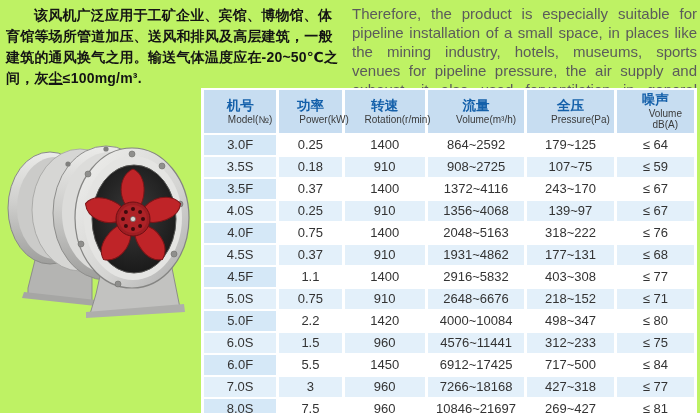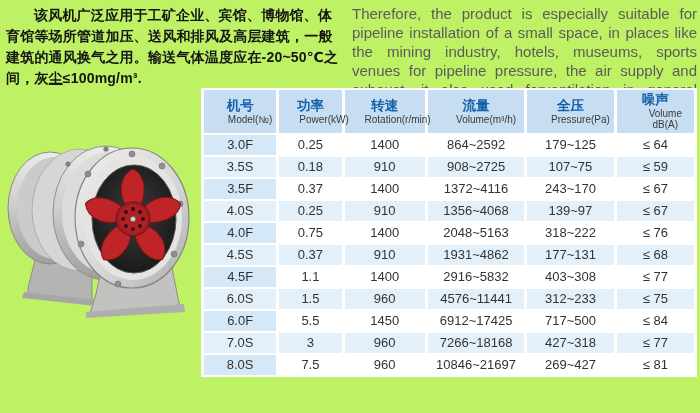--- a/index.html
+++ b/index.html
@@ -222,20 +222,36 @@
         </tr>
         <tr>
           <td>4.5F</td>
           <td>1.1</td>
           <td>1400</td>
           <td>2916~5832</td>
           <td>403~308</td>
           <td>≤ 77</td>
         </tr>
         <tr>
+          <td>5.0S</td>
+          <td>0.75</td>
+          <td>910</td>
+          <td>2648~6676</td>
+          <td>218~152</td>
+          <td>≤ 71</td>
+        </tr>
+        <tr>
+          <td>5.0F</td>
+          <td>2.2</td>
+          <td>1420</td>
+          <td>4000~10084</td>
+          <td>498~347</td>
+          <td>≤ 80</td>
+        </tr>
+        <tr>
           <td>6.0S</td>
           <td>1.5</td>
           <td>960</td>
           <td>4576~11441</td>
           <td>312~233</td>
           <td>≤ 75</td>
         </tr>
         <tr>
           <td>6.0F</td>
           <td>5.5</td>

